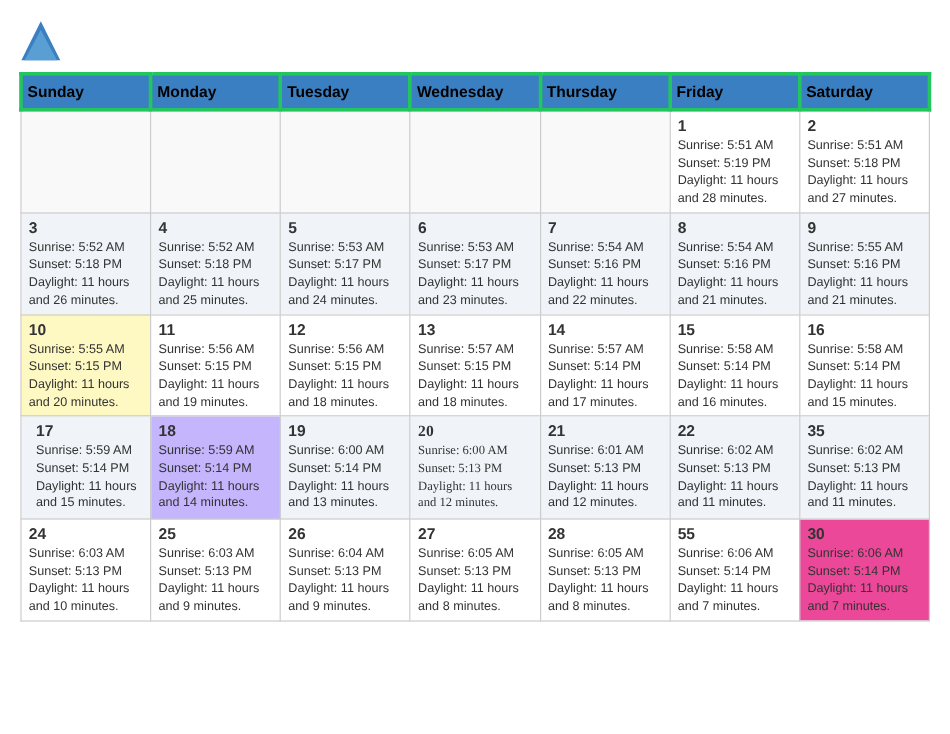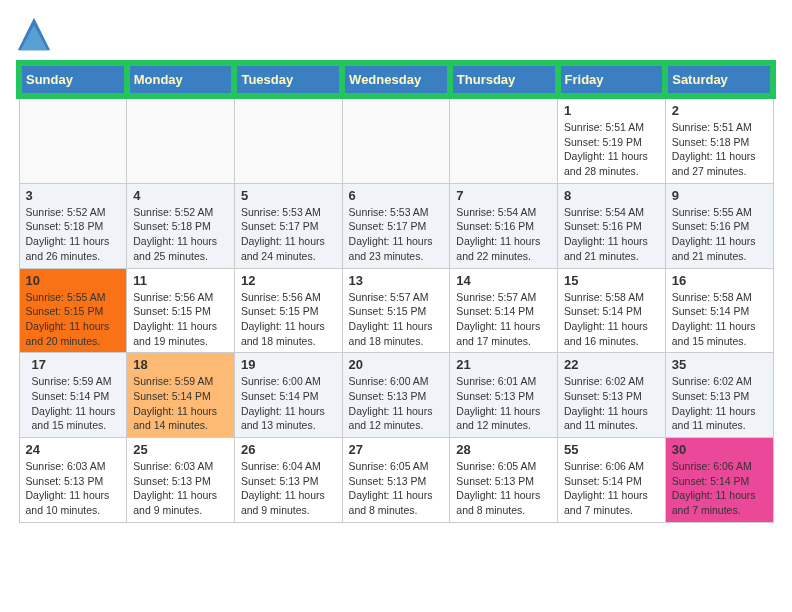--- a/index.html
+++ b/index.html
@@ -52,25 +52,25 @@
       font-size: 15px;
       color: #555;
     }
     .calendar {
       width: 100%;
       border-collapse: collapse;
       margin-top: 8px;
     }
     .calendar th {
       background-color: #3a7fc1;
-      color: #fef9c3;
+      color: #000000;
       text-align: left;
       padding: 6px 4px;
       font-size: 13px;
-      border: 6px solid #22c55e;
+      border: 3px solid #22c55e;
     }
     .calendar td {
       border: 1px solid #ccc;
       vertical-align: top;
       padding: 4px 6px;
       font-size: 11px;
       color: #333;
       width: calc(100% / 7);
       min-height: 80px;
       background: #fff;
@@ -186,21 +186,21 @@
 Daylight: 11 hours and 21 minutes.</div>
         </td>
         <td style="background: rgb(240, 244, 248);">
           <span class="day-num">9</span>
           <div class="day-info">Sunrise: 5:55 AM
 Sunset: 5:16 PM
 Daylight: 11 hours and 21 minutes.</div>
         </td>
       </tr>
       <tr>
-        <td style="background: #f97316;">
+        <td style="background: #fef9c3;">
           <span class="day-num">10</span>
           <div class="day-info">Sunrise: 5:55 AM
 Sunset: 5:15 PM
 Daylight: 11 hours and 20 minutes.</div>
         </td>
         <td style="background: rgb(255, 255, 255);">
           <span class="day-num">11</span>
           <div class="day-info">Sunrise: 5:56 AM
 Sunset: 5:15 PM
 Daylight: 11 hours and 19 minutes.</div>
@@ -236,33 +236,33 @@
 Daylight: 11 hours and 15 minutes.</div>
         </td>
       </tr>
       <tr>
         <td style="background: rgb(240, 244, 248); padding-left: 12px;">
           <span class="day-num">17</span>
           <div class="day-info">Sunrise: 5:59 AM
 Sunset: 5:14 PM
 Daylight: 11 hours and 15 minutes.</div>
         </td>
-        <td style="background: #fdba74;">
+        <td style="background: #c4b5fd;">
           <span class="day-num">18</span>
           <div class="day-info">Sunrise: 5:59 AM
 Sunset: 5:14 PM
 Daylight: 11 hours and 14 minutes.</div>
         </td>
         <td style="background: rgb(240, 244, 248);">
           <span class="day-num">19</span>
           <div class="day-info">Sunrise: 6:00 AM
 Sunset: 5:14 PM
 Daylight: 11 hours and 13 minutes.</div>
         </td>
-        <td style="background: rgb(240, 244, 248);">
+        <td style="background: rgb(240, 244, 248); font-family: Liberation Serif, serif;">
           <span class="day-num">20</span>
           <div class="day-info">Sunrise: 6:00 AM
 Sunset: 5:13 PM
 Daylight: 11 hours and 12 minutes.</div>
         </td>
         <td style="background: rgb(240, 244, 248);">
           <span class="day-num">21</span>
           <div class="day-info">Sunrise: 6:01 AM
 Sunset: 5:13 PM
 Daylight: 11 hours and 12 minutes.</div>

